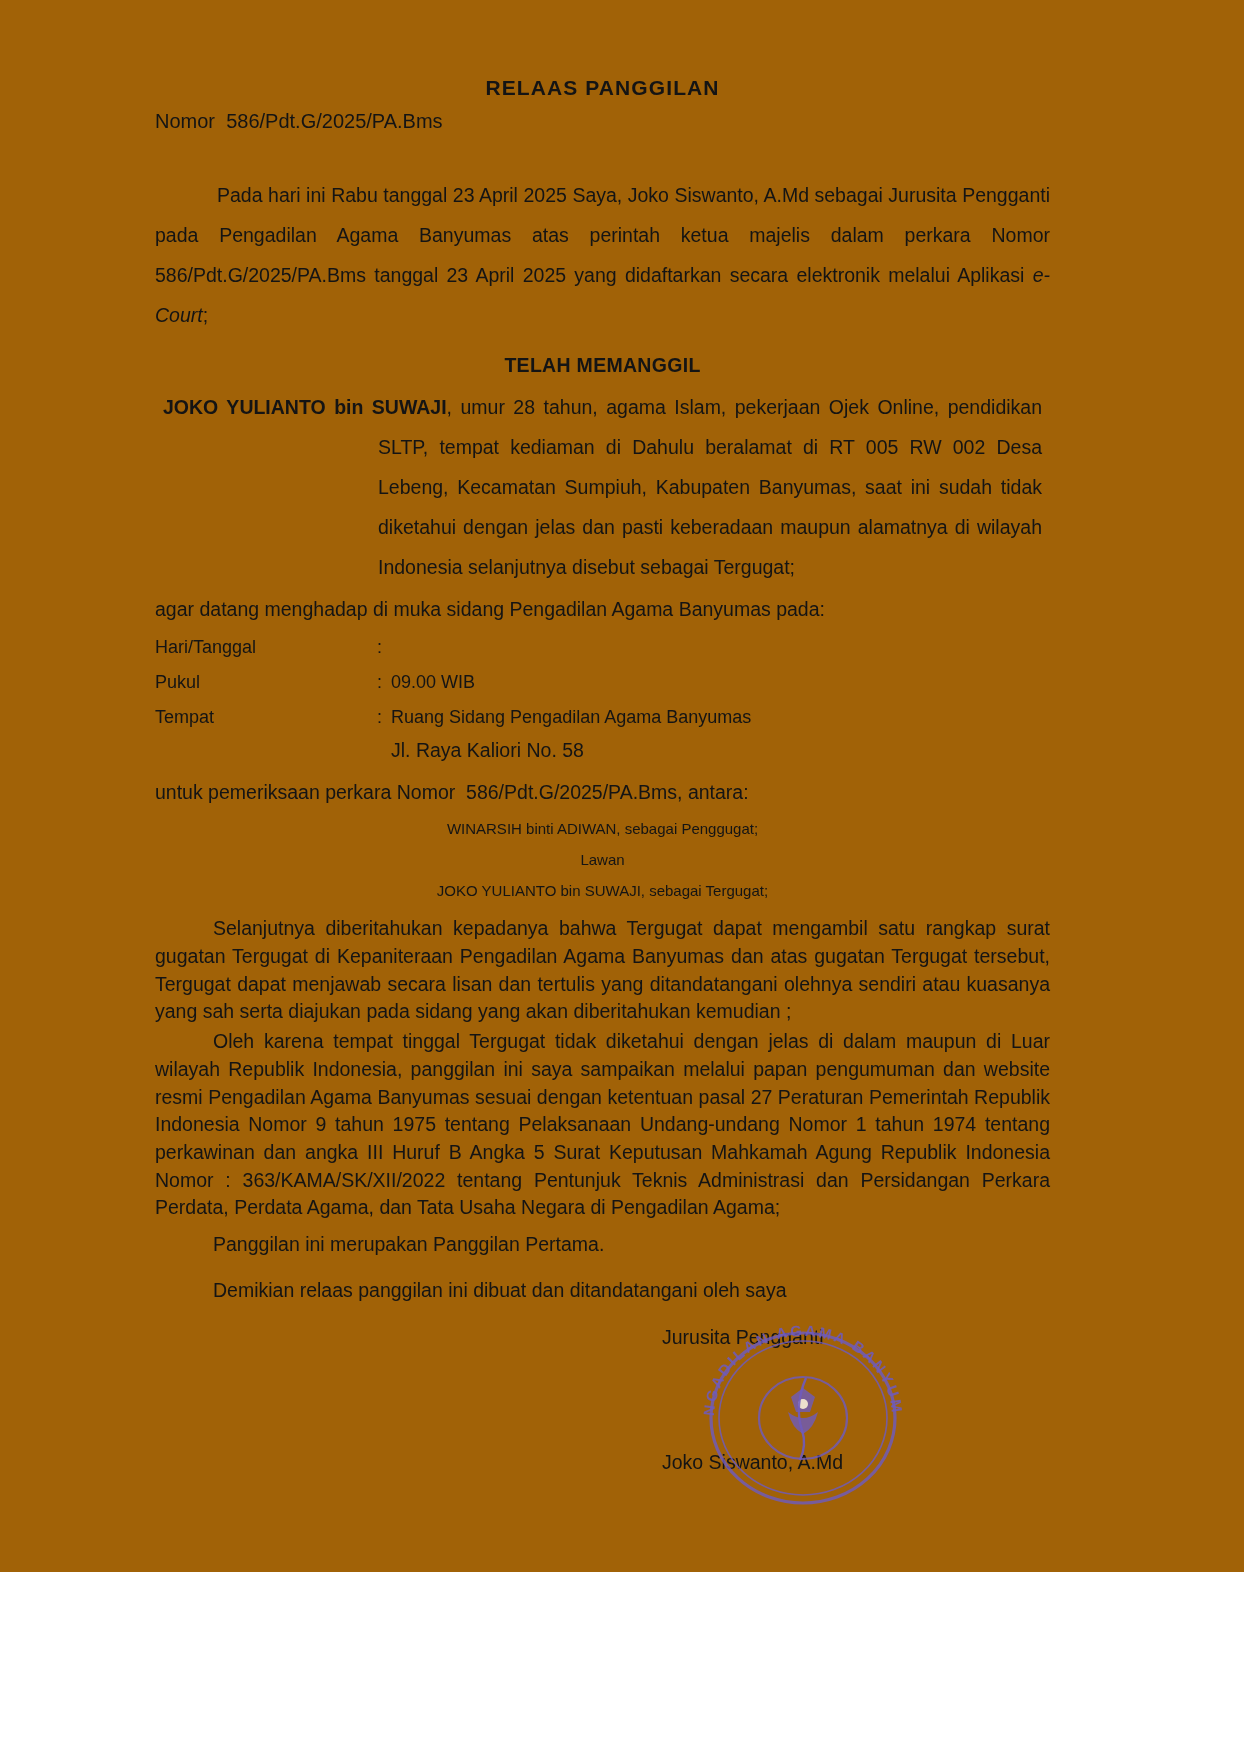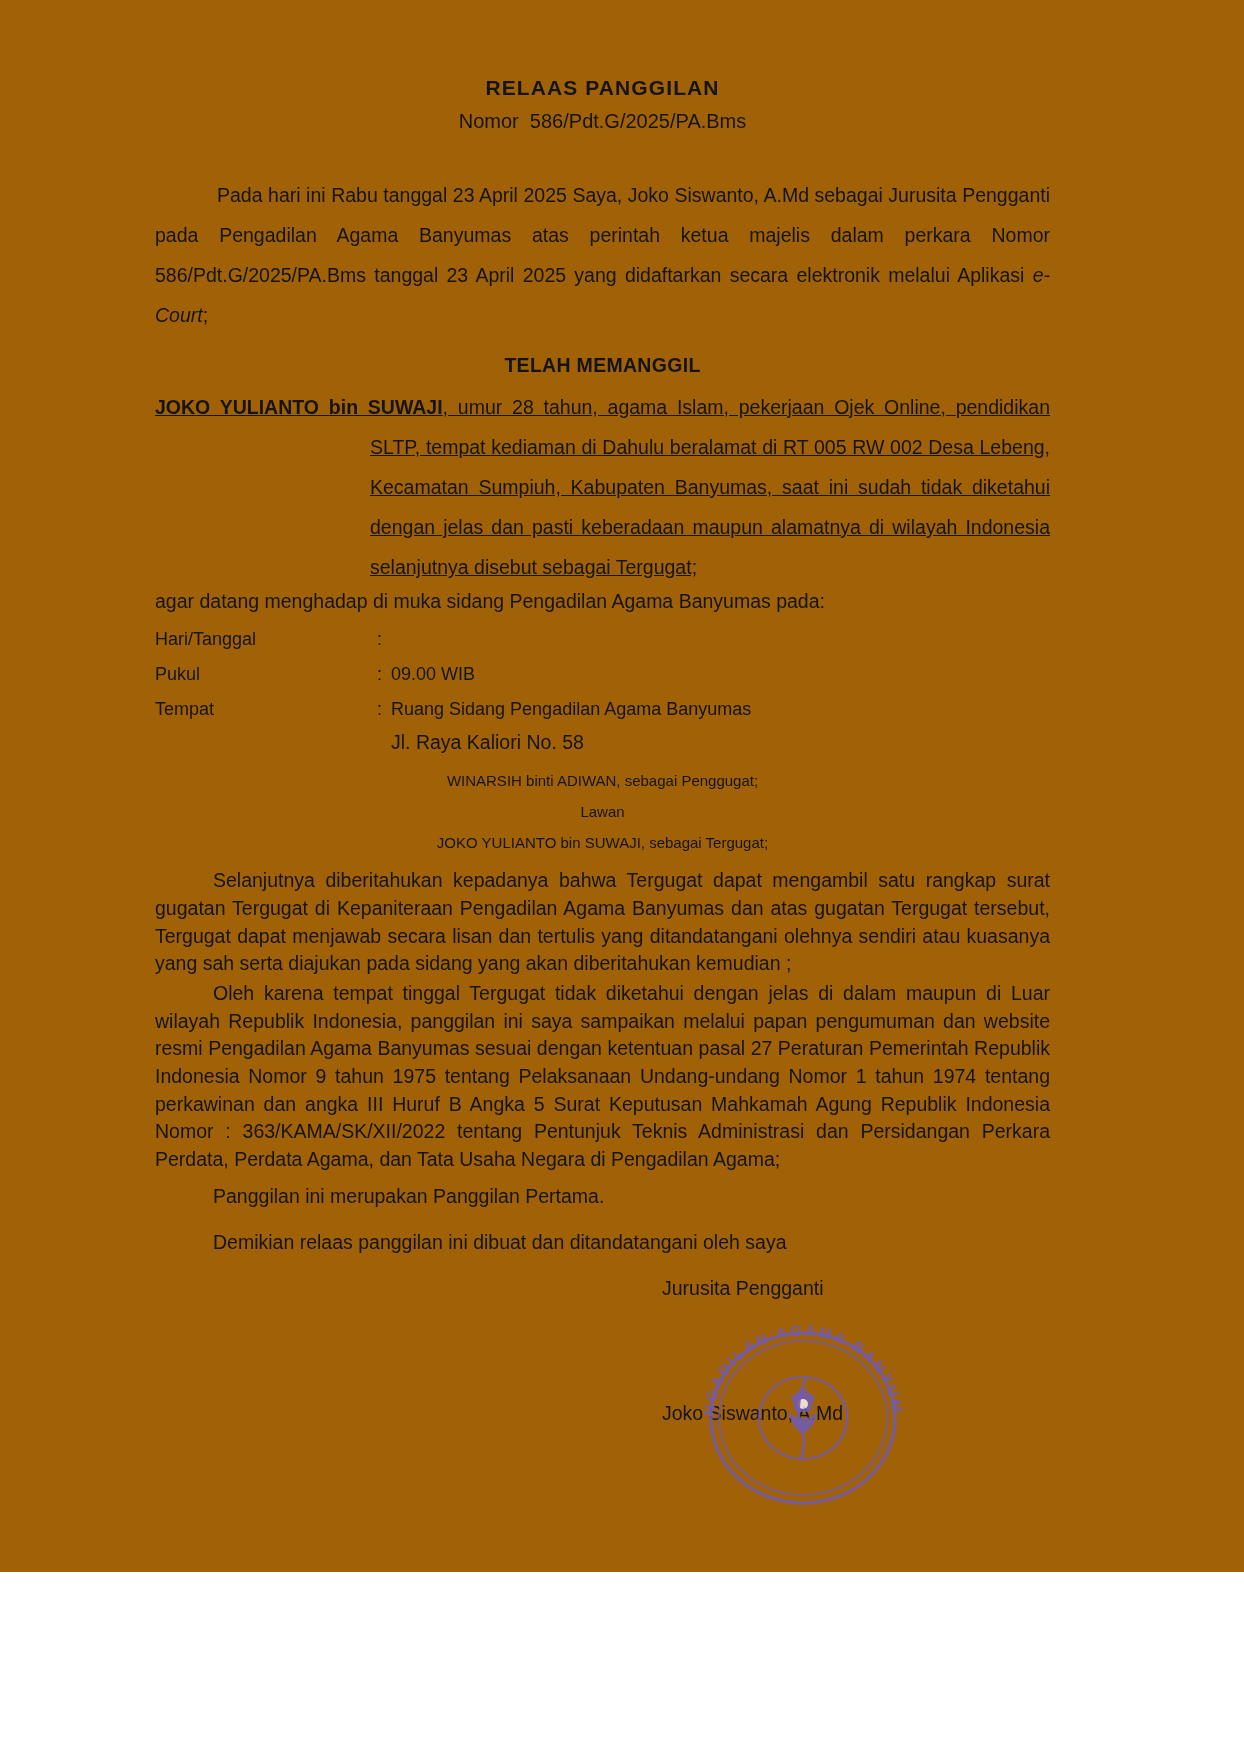--- a/index.html
+++ b/index.html
@@ -26,21 +26,21 @@
 
   
   .doc-title {
     text-align: center;
     font-weight: bold;
     font-size: 21px;
     letter-spacing: 1.1px;
     margin: 0 0 10px 0;
   }
   .doc-number {
-    text-align: center;
+    text-align: left;
     font-size: 20px;
     margin: 0 0 42px 0;
   }
   .center-head {
     text-align: center;
     font-weight: bold;
     font-size: 19.5px;
     letter-spacing: .3px;
     margin: 18px 0 10px 0;
   }
@@ -74,22 +74,21 @@
   }
   b { font-weight: bold; }
   i { font-style: italic; }
 
   
   .party-block {
     font-size: 19.5px;
     line-height: 2.06;
     text-align: justify;
     text-justify: inter-word;
-    margin: 0;
-    text-decoration: underline;
+    margin: 8px;
   }
   .party-block .hang {
     display: block;
     padding-left: 215px;
     text-indent: -215px;
   }
 
   
   .sched { margin: 6px 0 0 0; }
   .sched-row {
@@ -172,20 +171,21 @@
 
       <div class="sched-row">
         <div class="sched-label">Tempat</div>
         <div class="sched-colon">:</div>
         <div class="sched-value">Ruang Sidang Pengadilan Agama Banyumas</div>
       </div>
 
       <div class="sched-sub">Jl. Raya Kaliori No. 58</div>
     </div>
 
+    <p class="plain" style="margin-top:12px;"><span>untuk pemeriksaan perkara Nomor</span>&nbsp;&nbsp;<span>586/Pdt.G/2025/PA.Bms, antara:</span></p>
 
     <div class="center-line" style="margin-top:14px;">WINARSIH binti ADIWAN, sebagai Penggugat;</div>
     <div class="center-line" style="margin-top:14px;">Lawan</div>
     <div class="center-line" style="margin-top:14px;">JOKO YULIANTO bin SUWAJI, sebagai Tergugat;</div>
 
     <p class="tight indent-sm" style="margin-top:16px;">Selanjutnya diberitahukan kepadanya bahwa Tergugat dapat mengambil satu rangkap surat gugatan Tergugat di Kepaniteraan Pengadilan Agama Banyumas dan atas gugatan Tergugat tersebut, Tergugat dapat menjawab secara lisan dan tertulis yang ditandatangani olehnya sendiri atau kuasanya yang sah serta diajukan pada sidang yang akan diberitahukan kemudian ;</p>
 
     <p class="tight indent-sm" style="margin-top:2px;">Oleh karena tempat tinggal Tergugat tidak diketahui dengan jelas di dalam maupun di Luar wilayah Republik Indonesia, panggilan ini saya sampaikan melalui papan pengumuman dan website resmi Pengadilan Agama Banyumas sesuai dengan ketentuan pasal 27 Peraturan Pemerintah Republik Indonesia Nomor 9 tahun 1975 tentang Pelaksanaan Undang-undang Nomor 1 tahun 1974 tentang perkawinan dan angka III Huruf B Angka 5 Surat Keputusan Mahkamah Agung Republik Indonesia Nomor : 363/KAMA/SK/XII/2022 tentang Pentunjuk Teknis Administrasi dan Persidangan Perkara Perdata, Perdata Agama, dan Tata Usaha Negara di Pengadilan Agama;</p>
 
     <p class="plain indent-sm" style="margin-top:8px;">Panggilan ini merupakan Panggilan Pertama.</p>

